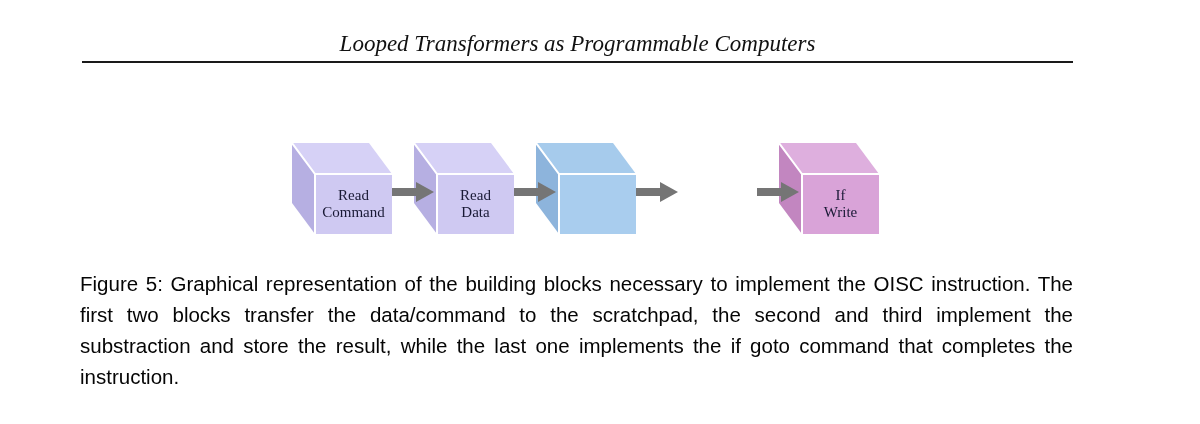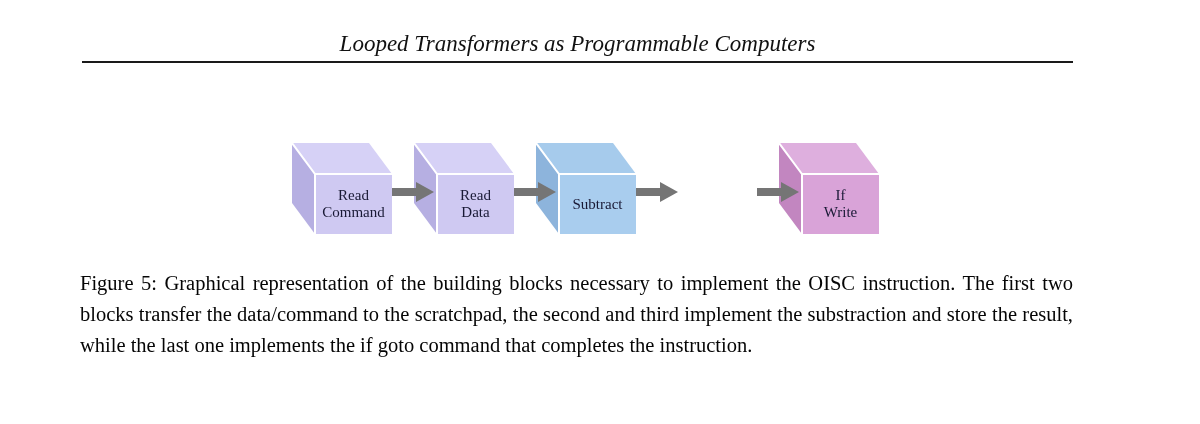--- a/index.html
+++ b/index.html
@@ -105,21 +105,21 @@
   .caption {
     position: absolute;
     left: 80px;
     top: 268px;
     width: 993px;
     margin: 0;
     font-size: 20.5px;
     line-height: 31px;
     text-align: justify;
     color: #050505;
-    font-family: Liberation Serif, serif;
+    font-family: Liberation Sans, sans-serif;
   }
 </style>
 </head>
 <body>
 
 <div class="page">
 
   <div class="running-title">Looped Transformers as Programmable Computers</div>
   <div class="header-rule"></div>
 
@@ -157,21 +157,20 @@
       <div class="arrow-head" style="border-left-color: rgb(117, 117, 117);"></div>
     </div>
 
     <div class="cube" style="left:524px">
       <svg width="100" height="91" viewBox="0 0 100 91">
         <polygon points="0,0 77,0 100,31 23,31" fill="#a6cbec"></polygon>
         <polygon points="0,0 23,31 23,91 0,60" fill="#8db4dc"></polygon>
         <rect x="23" y="31" width="77" height="60" fill="#a9cdee"></rect>
         <path d="M0,0 L23,31 L100,31 M23,31 L23,91" stroke="#ffffff" stroke-width="2" fill="none"></path>
       </svg>
-      <div class="cube-label">Subtract</div>
     </div>
 
     <div class="arrow" style="left:624px">
       <div class="arrow-shaft" style="background: rgb(117, 117, 117);"></div>
       <div class="arrow-head" style="border-left-color: rgb(117, 117, 117);"></div>
     </div>
 
 
     <div class="arrow" style="left:745px">
       <div class="arrow-shaft" style="background: rgb(117, 117, 117);"></div>

